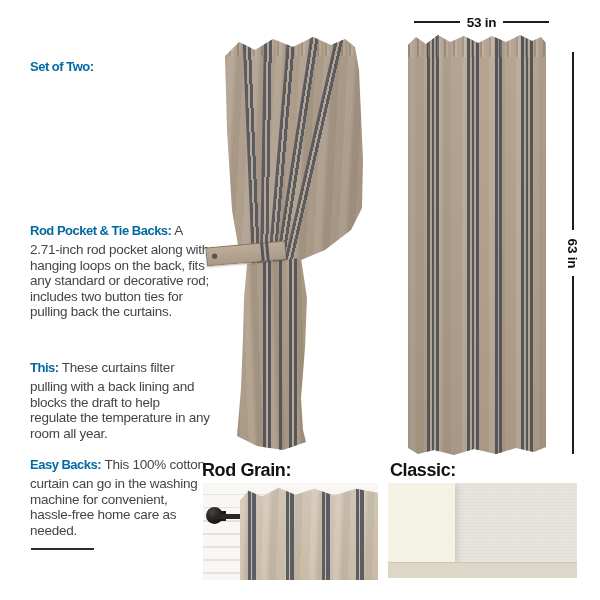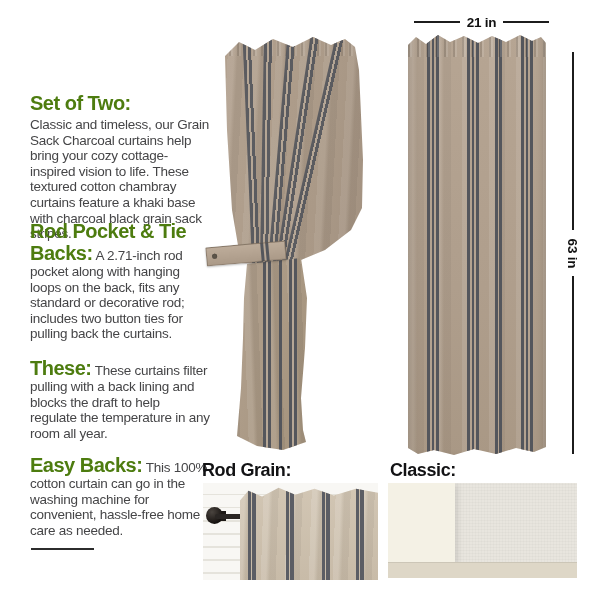--- a/index.html
+++ b/index.html
@@ -2,21 +2,21 @@
 <html><head>
 <meta charset="utf-8">
 <style>
   html,body{margin:0;padding:0;background:#fff;}
   .canvas{position:relative;width:600px;height:600px;background:#ffffff;overflow:hidden;
           font-family:"Liberation Sans",sans-serif;color:#3f3f41;}
 
   
   .sec{position:absolute;left:30px;width:180px;margin:0;
        font-size:13.5px;line-height:15.6px;letter-spacing:-0.25px;color:#454547;}
-  .sec .h{font-weight:bold;color:#4d7c0f;font-size:20px;letter-spacing:-0.5px;line-height:22px;margin-top:36px;}
+  .sec .h{font-weight:bold;color:#0369a1;font-size:13px;letter-spacing:-0.5px;line-height:22px;}
   .sec .h.block{display:block;margin-bottom:3px;}
   #sec1{top:56px;} #sec2{top:220px;} #sec3{top:357px;} #sec4{top:454px;}
   .divider{position:absolute;left:31px;top:548px;width:63px;height:2px;background:#2c2c2c;}
 
   
   .dim-top{position:absolute;left:414px;top:13px;width:135px;height:18px;
            display:flex;align-items:center;}
   .dim-top .dim-line{flex:1;height:2px;background:#1c1c1c;}
   .dim-label{font-weight:bold;font-size:13.5px;color:#111;margin:0 7px;white-space:nowrap;letter-spacing:-0.2px;}
   .dim-right{position:absolute;left:563px;top:52px;width:20px;height:402px;
@@ -96,23 +96,23 @@
     box-shadow:3px 2px 5px rgba(0,0,0,0.10);}
   .ln-hem{position:absolute;left:0;bottom:0;width:100%;height:15px;background:#ded7c7;
     border-top:1px solid rgba(0,0,0,0.08);}
 </style>
 </head>
 <body>
 
 <div class="canvas">
 
   <div>
-    <p class="sec" id="sec1"><b class="h block">Set of Two:</b><span>Classic and timeless, our Grain Sack Charcoal curtains help bring your cozy cottage-inspired vision to life. These textured cotton chambray curtains feature a khaki base with charcoal black grain sack stripes.</span></p>
+    <p class="sec" id="sec1"><b class="h block">Set of Two:</b></p>
     <p class="sec" id="sec2"><b class="h">Rod Pocket &amp; Tie Backs:</b> <span>A 2.71-inch rod pocket along with hanging loops on the back, fits any standard or decorative rod; includes two button ties for pulling back the curtains.</span></p>
-    <p class="sec" id="sec3"><b class="h">These:</b> <span>These curtains filter pulling with a back lining and blocks the draft to help regulate the temperature in any room all year.</span></p>
+    <p class="sec" id="sec3"><b class="h">This:</b> <span>These curtains filter pulling with a back lining and blocks the draft to help regulate the temperature in any room all year.</span></p>
     <p class="sec" id="sec4"><b class="h">Easy Backs:</b> <span>This 100% cotton curtain can go in the washing machine for convenient, hassle-free home care as needed.</span></p>
     <div class="divider"></div>
   </div>
 
   <div class="ct">
     <div class="ct-top">
       <div class="fan fan1"></div>
       <div class="fan fan2"></div>
       <div class="fan fan3"></div>
       <div class="fan fan4"></div>
@@ -121,21 +121,21 @@
     <div class="ct-drape"></div>
     <div class="tie">
       <span class="tie-btn"></span>
     </div>
   </div>
 
   <div class="flat"></div>
 
   <div class="dim-top">
     <span class="dim-line"></span>
-    <span class="dim-label">21 in</span>
+    <span class="dim-label">53 in</span>
     <span class="dim-line"></span>
   </div>
 
   <div class="dim-right">
     <span class="dim-vline"></span>
     <span class="rot-box">
         <span class="dim-label">63 in</span>
       </span>
     <span class="dim-vline"></span>
   </div>

